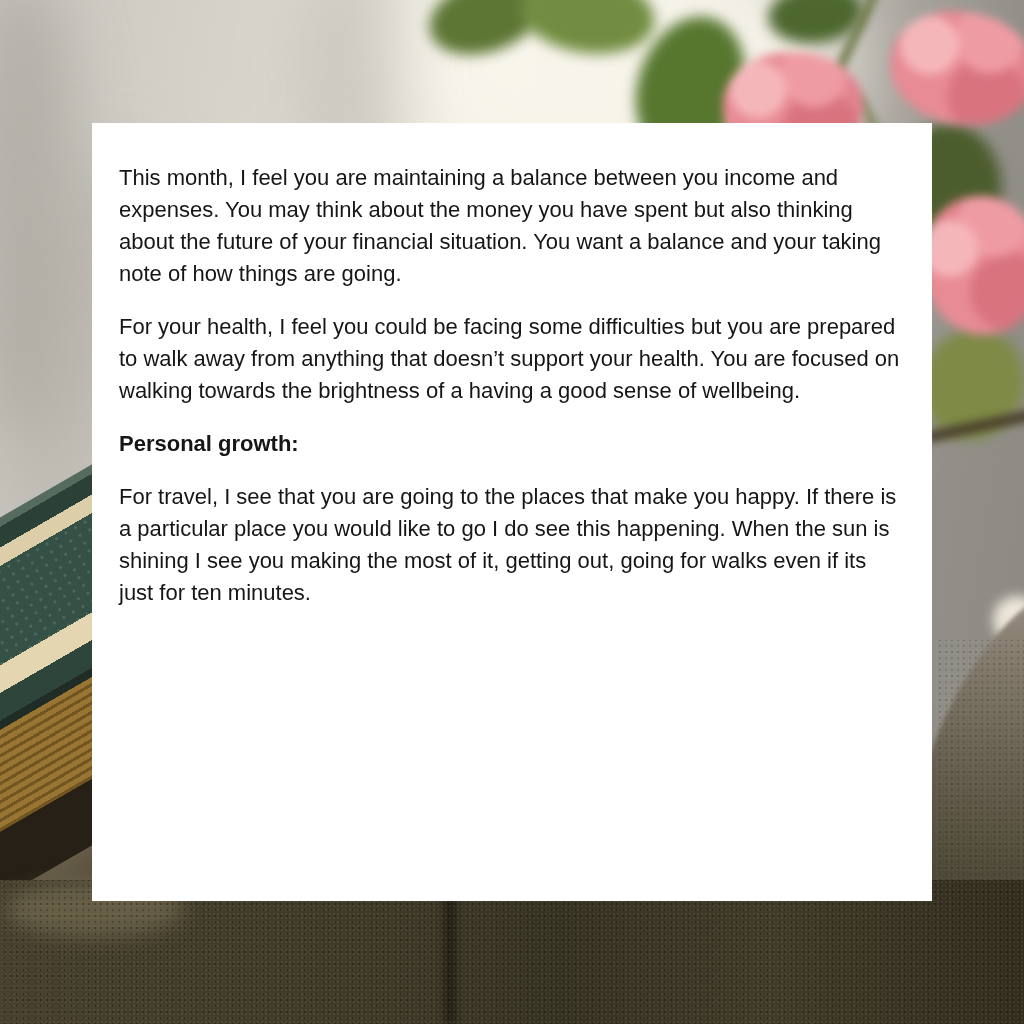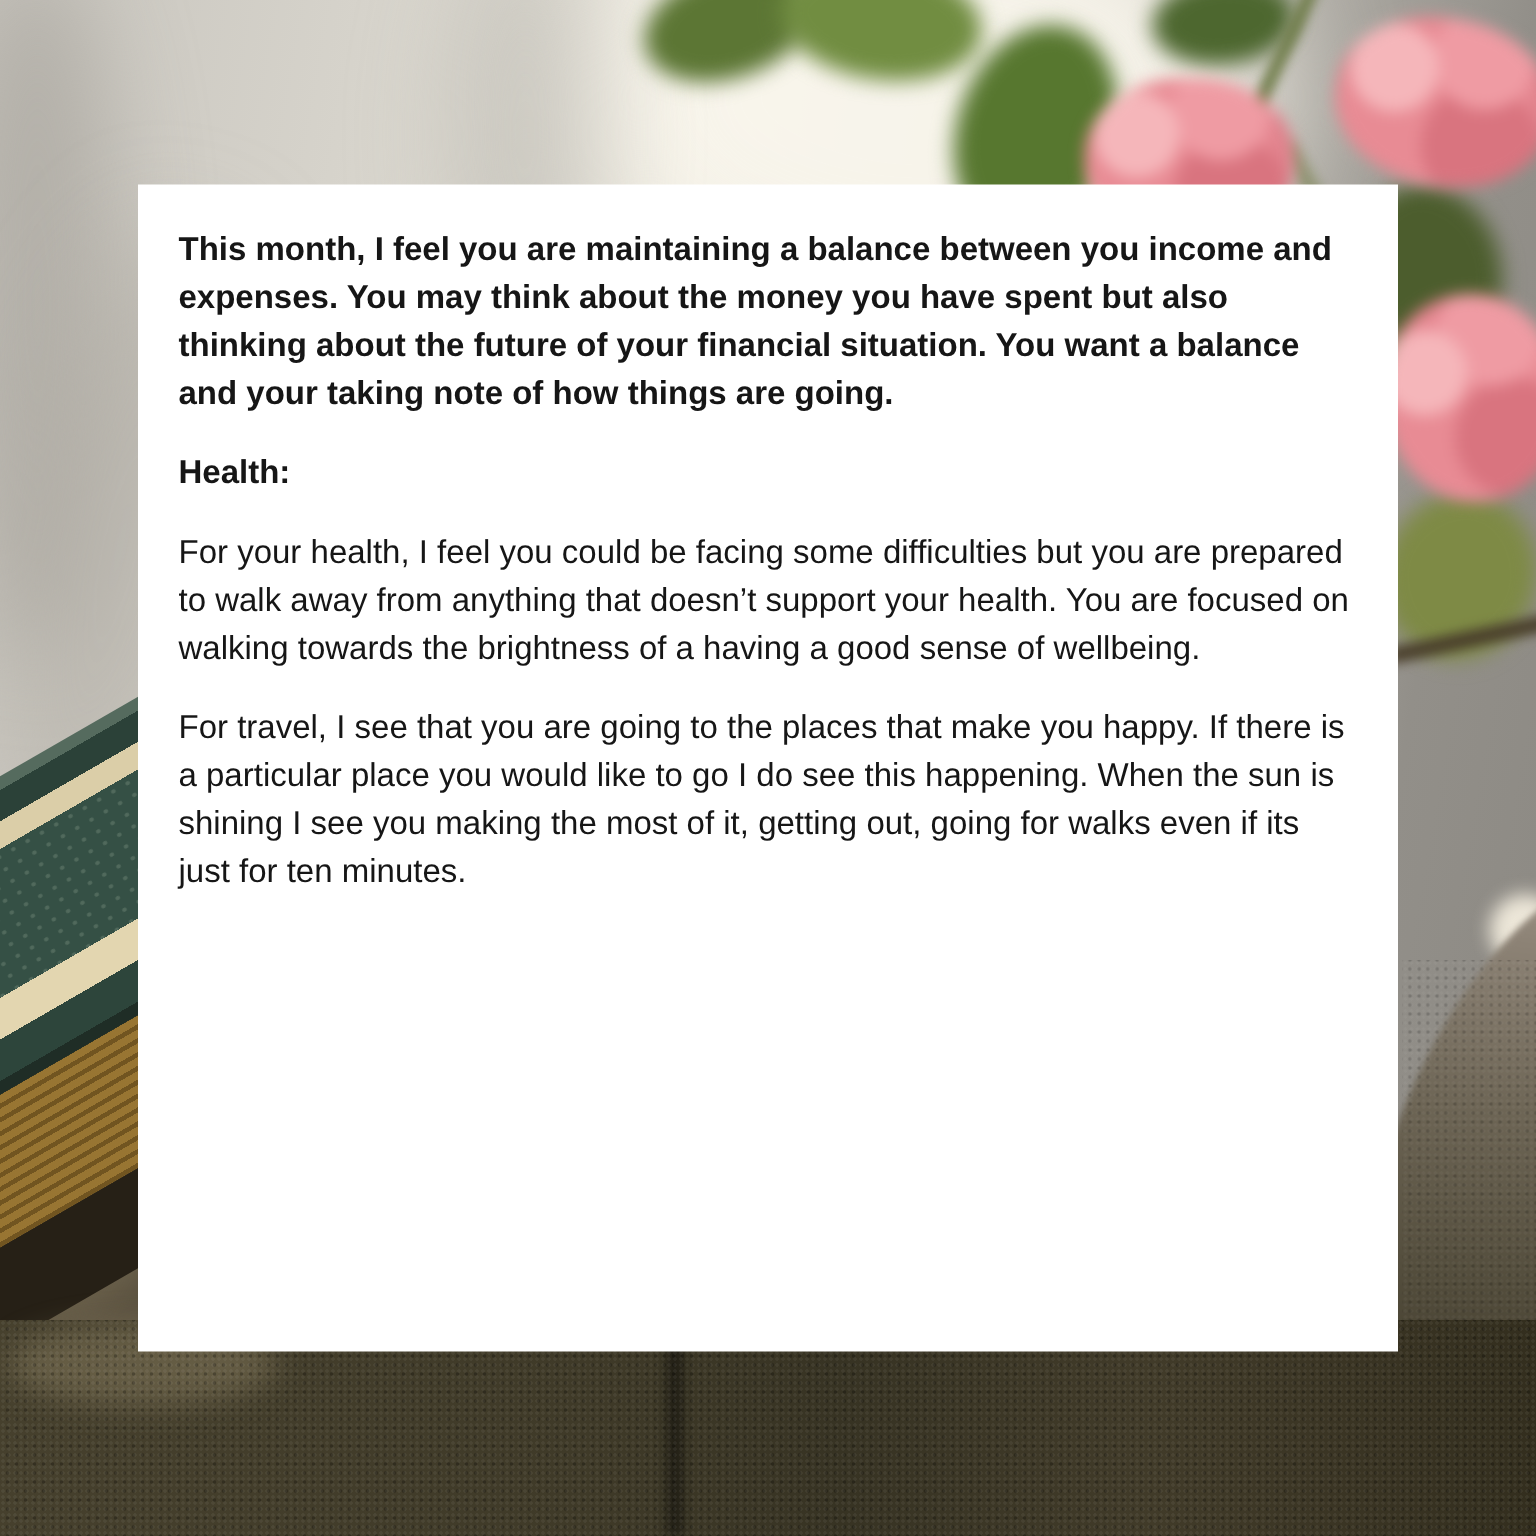--- a/index.html
+++ b/index.html
@@ -91,21 +91,21 @@
 
   
   .panel{
     position:absolute;left:92px;top:123px;width:840px;height:778px;
     background:#ffffff;box-sizing:border-box;
     padding:23px 27px;overflow:hidden;z-index:10;
     color:#161616;font-size:22px;line-height:32px;
   }
   .panel p,.panel h2{margin:21px 0;font-size:22px;line-height:32px;}
   .panel h2{font-weight:700;}
-  .panel :first-child{margin-top:4px;font-weight:bold;}
+  .panel :first-child{margin-top:16px;}
 </style>
 </head>
 <body>
 
 <div class="scene">
   <div class="wall"></div>
   <div class="light-blob"></div>
   <div class="curtain-shadow-a"></div>
   <div class="curtain-shadow-b"></div>
   <div class="curtain-shadow-c"></div>
@@ -137,19 +137,19 @@
 
   <div class="sofa-band"></div>
   <div class="sofa-seam"></div>
   <div class="sofa-sparkle"></div>
   <div class="grain-bottom leather-grain"></div>
 </div>
 
 <div class="panel">
   <p>This month, I feel you are maintaining a balance between you income and expenses. You may think about the money you have spent but also thinking about the future of your financial situation. You want a balance and your taking note of how things are going.</p>
 
-  <h2>Health:</h2>
   <p>For your health, I feel you could be facing some difficulties but you are prepared to walk away from anything that doesn’t support your health. You are focused on walking towards the brightness of a having a good sense of wellbeing.</p>
 
+  <h2>Personal growth:</h2>
 
   <p>For travel, I see that you are going to the places that make you happy. If there is a particular place you would like to go I do see this happening. When the sun is shining I see you making the most of it, getting out, going for walks even if its just for ten minutes.</p>
 
 </div>
 
 </body></html>

